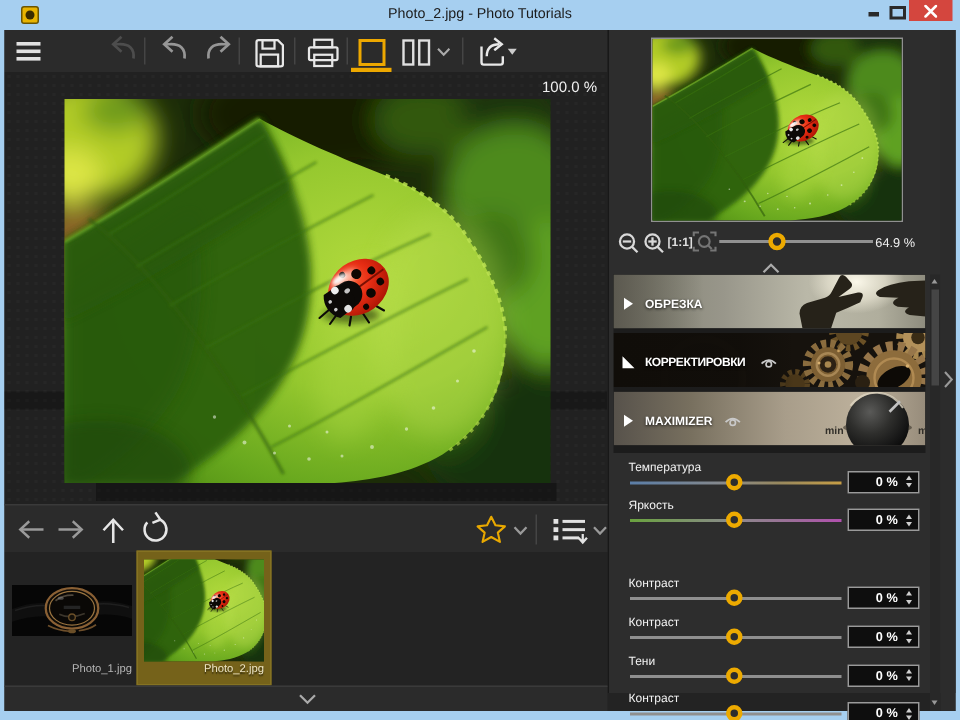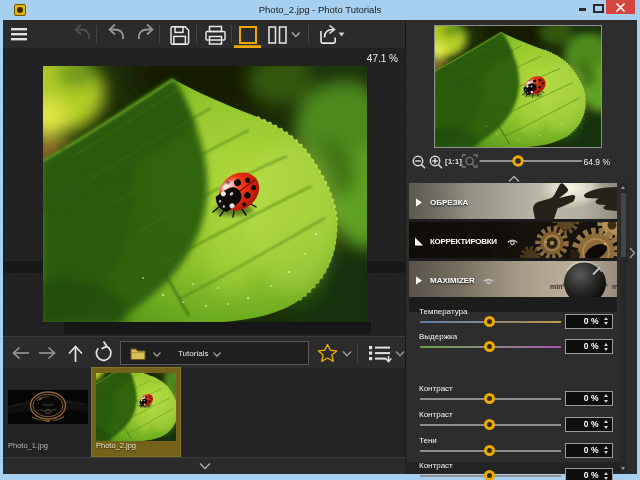--- a/index.html
+++ b/index.html
@@ -13,21 +13,21 @@
 #closebtn svg{display:block}
 #mainwin{left:3px;top:20px;width:634px;height:454px;background:#232323}
 #toolbar{left:0;top:0;width:402px;height:28px;background:#2b2b2b}
 #canvas{left:0;top:28px;width:402px;height:288px;background:#212121;background-image:radial-gradient(rgba(255,255,255,.022) 1px,transparent 1.2px);background-size:6px 6px}
 #darkband{left:0;top:241px;width:402px;height:12px;background:rgba(0,0,0,.25)}
 #photoshadow{left:61px;top:302px;width:307px;height:12px;background:rgba(0,0,0,.32)}
 #zoomlabel{left:300px;top:33px;width:95px;text-align:right;font-size:10px;color:#f0f0f0}
 #photo{left:40px;top:46px;width:324px;height:256px}
 #rpanel{left:402px;top:0;width:232px;height:442px;background:#2d2d2d;border-left:1px solid #181818}
 #preview{left:28px;top:5px;width:168px;height:123px;border:1px solid #909090;background:#222}
-#sections{left:3px;top:163px;width:208px;background:#1c1c1c;padding-bottom:12px}
+#sections{left:3px;top:163px;width:208px;background:#1c1c1c;padding-bottom:2px}
 .sect{position:relative;width:208px;height:36px;margin-bottom:3px;overflow:hidden}
 .sect svg.bg{position:absolute;left:0;top:0}
 .sect .lbl{position:absolute;left:21px;top:14.5px;font-size:8px;font-weight:bold;color:#fff;letter-spacing:0;text-shadow:0 1px 2px rgba(0,0,0,.85)}
 #sliders{left:0;top:285px;width:212px;height:169px}
 .srow{position:absolute;left:0;width:212px;height:26px}
 .srow .sl{position:absolute;left:13px;top:1.5px;font-size:8px;color:#f2f2f2}
 .track{position:absolute;left:13.5px;top:15.5px;width:141px;height:2px;background:#8f8f8f}
 .t1{background:linear-gradient(90deg,#5b7ea8,#87898b 45%,#97885f 70%,#c79e45)}
 .t2{background:linear-gradient(90deg,#6aa23f,#8a8a8a 48%,#9a6f97 75%,#b150ae)}
 .knob{position:absolute;left:78px;top:10.5px;width:11px;height:11px;border:3px solid #edaa00;border-radius:50%;background:#2d2d2d}
@@ -40,21 +40,21 @@
 #sbthumb{left:1px;top:10px;width:5px;height:64px;background:#454545}
 #sbup{left:1.2px;top:3px;width:0;height:0;border-left:2.4px solid transparent;border-right:2.4px solid transparent;border-bottom:3.5px solid #999}
 #sbdn{left:1.2px;top:284px;width:0;height:0;border-left:2.4px solid transparent;border-right:2.4px solid transparent;border-top:3.5px solid #999}
 #rstrip{left:221px;top:0;width:10px;height:454px;background:#2c2c2c}
 #navbar{left:0;top:316px;width:402px;height:32px;background:#2b2b2b;border-top:1px solid #3a3a3a}
 #combo{left:117px;top:4px;width:189px;height:24px;border:1px solid #585858;background:#1f1f1f}
 #combo .ctext{position:absolute;left:57px;top:7px;font-size:8px;color:#e8e8e8}
 #thumbs{left:0;top:348px;width:402px;height:89px;background:#232323}
 #sel2{left:88px;top:-1px;width:90px;height:90px;background:#75621a;border:1px solid #857222}
 #bstrip{left:0;top:437px;width:402px;height:17px;background:#2b2b2b;border-top:1px solid #3a3a3a}
-.cap{position:absolute;font-size:7.5px;color:#b5b5b5;text-align:left}
+.cap{position:absolute;font-size:7.5px;color:#b5b5b5;text-align:right}
 svg{display:block}
 </style></head>
 <body>
 <div class="abs" id="appicon"></div>
 <div class="abs" id="title">Photo_2.jpg - Photo Tutorials</div>
 <div class="abs" id="minbtn"></div>
 <div class="abs" id="maxbtn"></div>
 <div class="abs" id="closebtn">
     <svg width="9" height="9" viewBox="0 0 9 9" style="margin:2.5px auto 0">
       <path d="M1 1 L8 8 M8 1 L1 8" stroke="#fff" stroke-width="1.7" stroke-linecap="round"></path>
@@ -106,21 +106,21 @@
         <path d="M318 11 v10.5 a1.6 1.6 0 0 0 1.6 1.6 h11 a1.6 1.6 0 0 0 1.6 -1.6 v-4"></path>
         <path d="M321.5 17.5 Q321.5 9.5 330 9.5"></path>
           <path d="M326.5 5.5 L331.5 9.5 L326.5 13.5"></path>
       </g>
       <path d="M335.5 12.5 h6 l-3 4 z" fill="#ccc"></path>
     </svg>
   </div>
   <div class="abs" id="canvas"></div>
   <div class="abs" id="darkband"></div>
   <div class="abs" id="photoshadow"></div>
-  <div class="abs" id="zoomlabel">47.1 %</div>
+  <div class="abs" id="zoomlabel">100.0 %</div>
   <div class="abs" id="photo">
       <svg width="324" height="256" viewBox="0 0 324 256">
         <use href="#ladybugphoto"></use>
       </svg>
     </div>
   <div class="abs" id="rpanel">
     <div class="abs" id="preview">
         <svg width="166" height="121" viewBox="0 0 324 256" preserveAspectRatio="none">
           <use href="#ladybugphoto"></use>
         </svg>
@@ -253,21 +253,21 @@
       <div class="srow" style="top:0.0px">
           <span class="sl">Температура</span>
           <div class="track t1"></div>
           <div class="knob"></div>
           <div class="vbox">0 %<span class="spin">
               <i class="su"></i>
               <i class="sd"></i>
             </span></div>
         </div>
       <div class="srow" style="top:25.8px">
-          <span class="sl">Выдержка</span>
+          <span class="sl">Яркость</span>
           <div class="track t2"></div>
           <div class="knob"></div>
           <div class="vbox">0 %<span class="spin">
               <i class="su"></i>
               <i class="sd"></i>
             </span></div>
         </div>
       <div class="srow" style="top:77.4px">
           <span class="sl">Контраст</span>
           <div class="track "></div>
@@ -339,33 +339,20 @@
         <rect x="366" y="9" width="3.2" height="3.2"></rect>
           <rect x="372" y="9.6" width="15" height="2"></rect>
         <rect x="366" y="14.5" width="3.2" height="3.2"></rect>
           <rect x="372" y="15.1" width="15" height="2"></rect>
         <rect x="366" y="20" width="3.2" height="3.2"></rect>
           <rect x="372" y="20.6" width="11" height="2"></rect>
       </g>
       <path d="M385.5 19 v5.5 m-2.8 -3 l2.8 3.2 l2.8 -3.2" fill="none" stroke="#e2e2e2" stroke-width="1.5"></path>
       <path d="M393 14.5 l4 4.2 l4 -4.2" fill="none" stroke="#9a9a9a" stroke-width="1.5"></path>
     </svg>
-    <div class="abs" id="combo">
-      <svg class="abs" style="left:9px;top:4px" width="16" height="15" viewBox="0 0 16 15">
-        <path d="M1 3 h5 l1.5 2 h7.5 v8.5 h-14 Z" fill="#d9bd55" stroke="#6b5a1c" stroke-width="1"></path>
-        <path d="M1 6.5 h14" stroke="#b39a3a" stroke-width="1"></path>
-      </svg>
-      <svg class="abs" style="left:31px;top:9px" width="10" height="7" viewBox="0 0 10 7">
-          <path d="M1.5 1.5 l3.5 3.7 l3.5 -3.7" fill="none" stroke="#999" stroke-width="1.4"></path>
-        </svg>
-      <span class="ctext">Tutorials</span>
-      <svg class="abs" style="left:91px;top:9px" width="10" height="7" viewBox="0 0 10 7">
-          <path d="M1.5 1.5 l3.5 3.7 l3.5 -3.7" fill="none" stroke="#999" stroke-width="1.4"></path>
-        </svg>
-    </div>
   </div>
   <div class="abs" id="thumbs">
     <div class="abs" id="sel2"></div>
     <div class="abs" style="left:5px;top:22px;width:80px;height:34px">
         <svg width="80" height="34" viewBox="0 0 80 34">
           <use href="#watchphoto"></use>
         </svg>
       </div>
     <div class="abs" style="left:93px;top:5px;width:80px;height:68px">
         <svg width="80" height="68" viewBox="0 40 324 216" preserveAspectRatio="xMidYMid slice">

